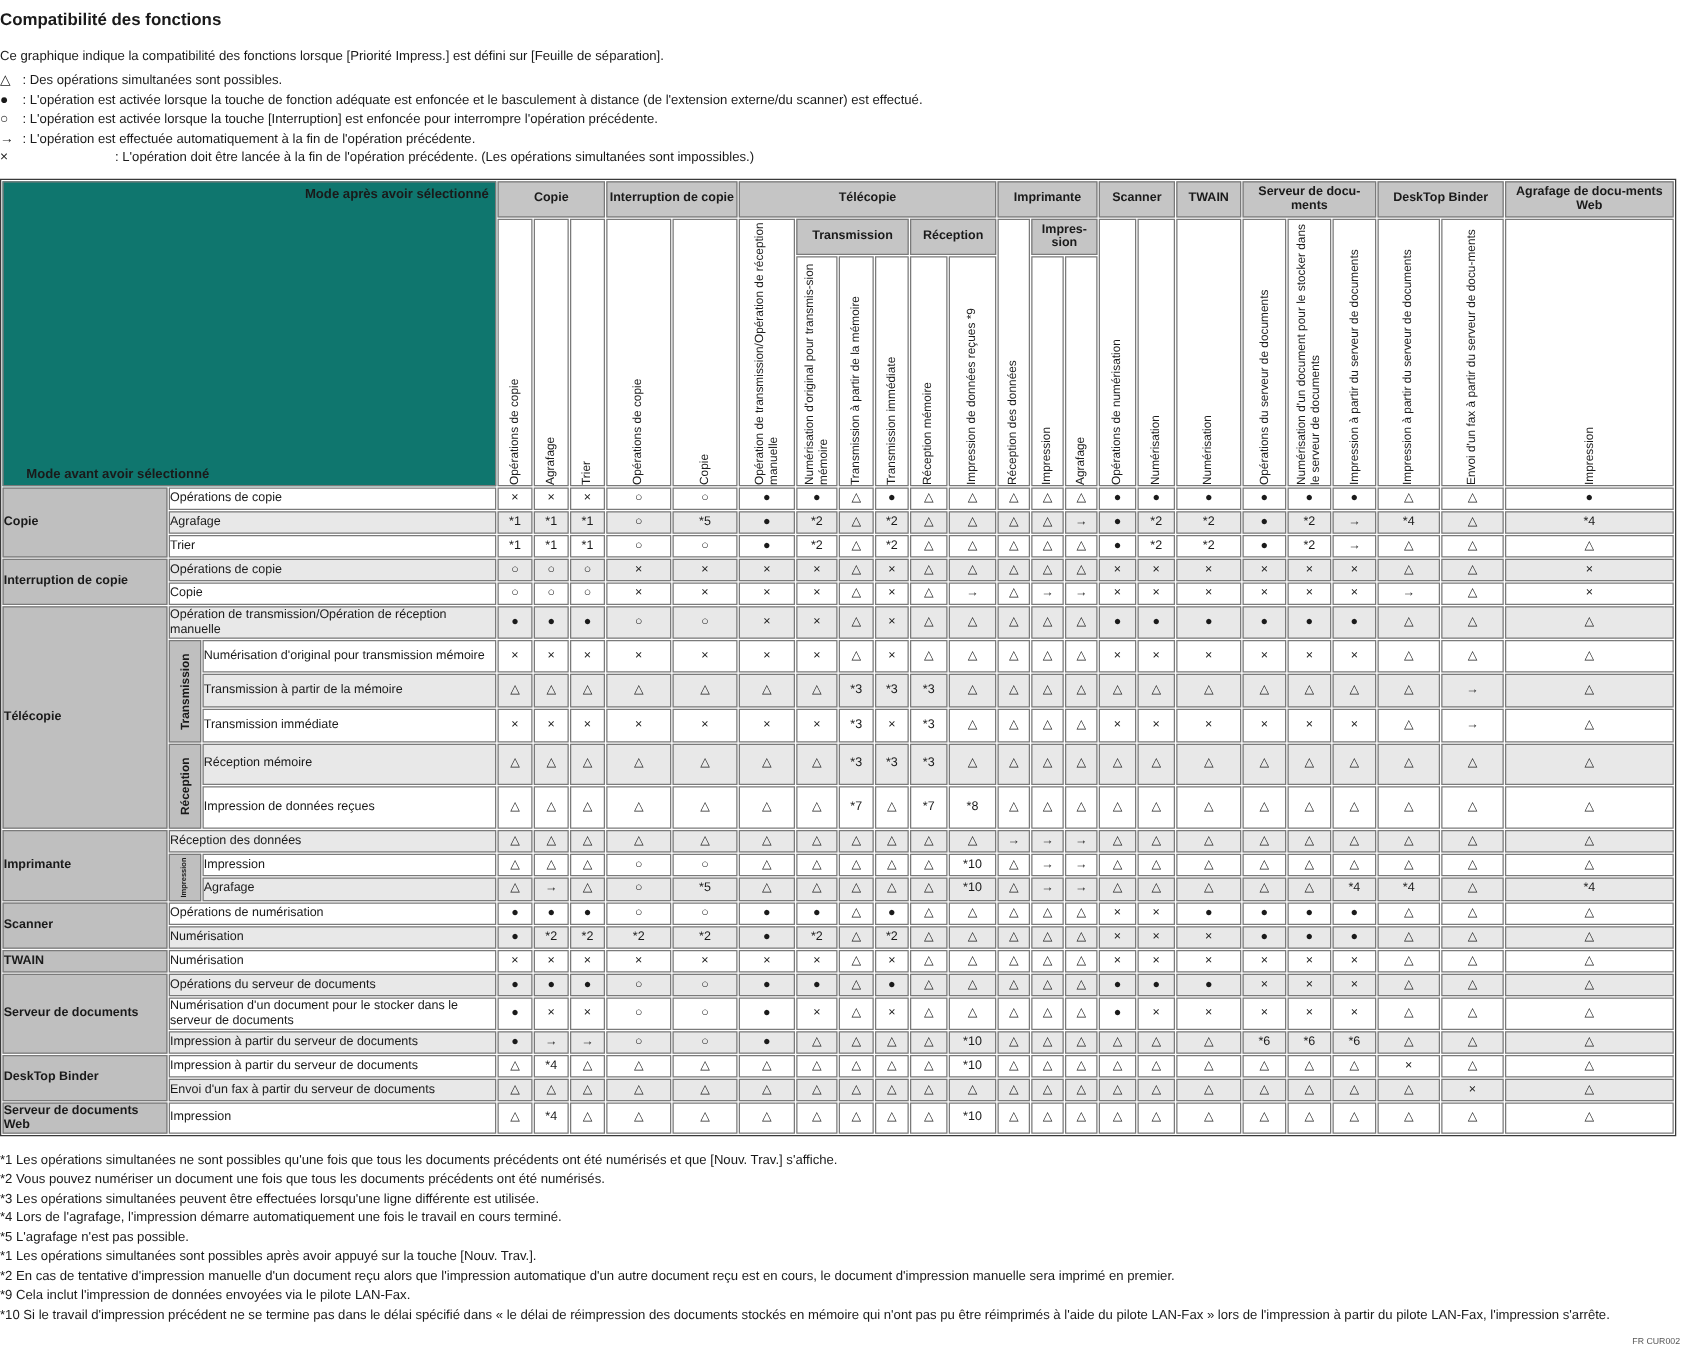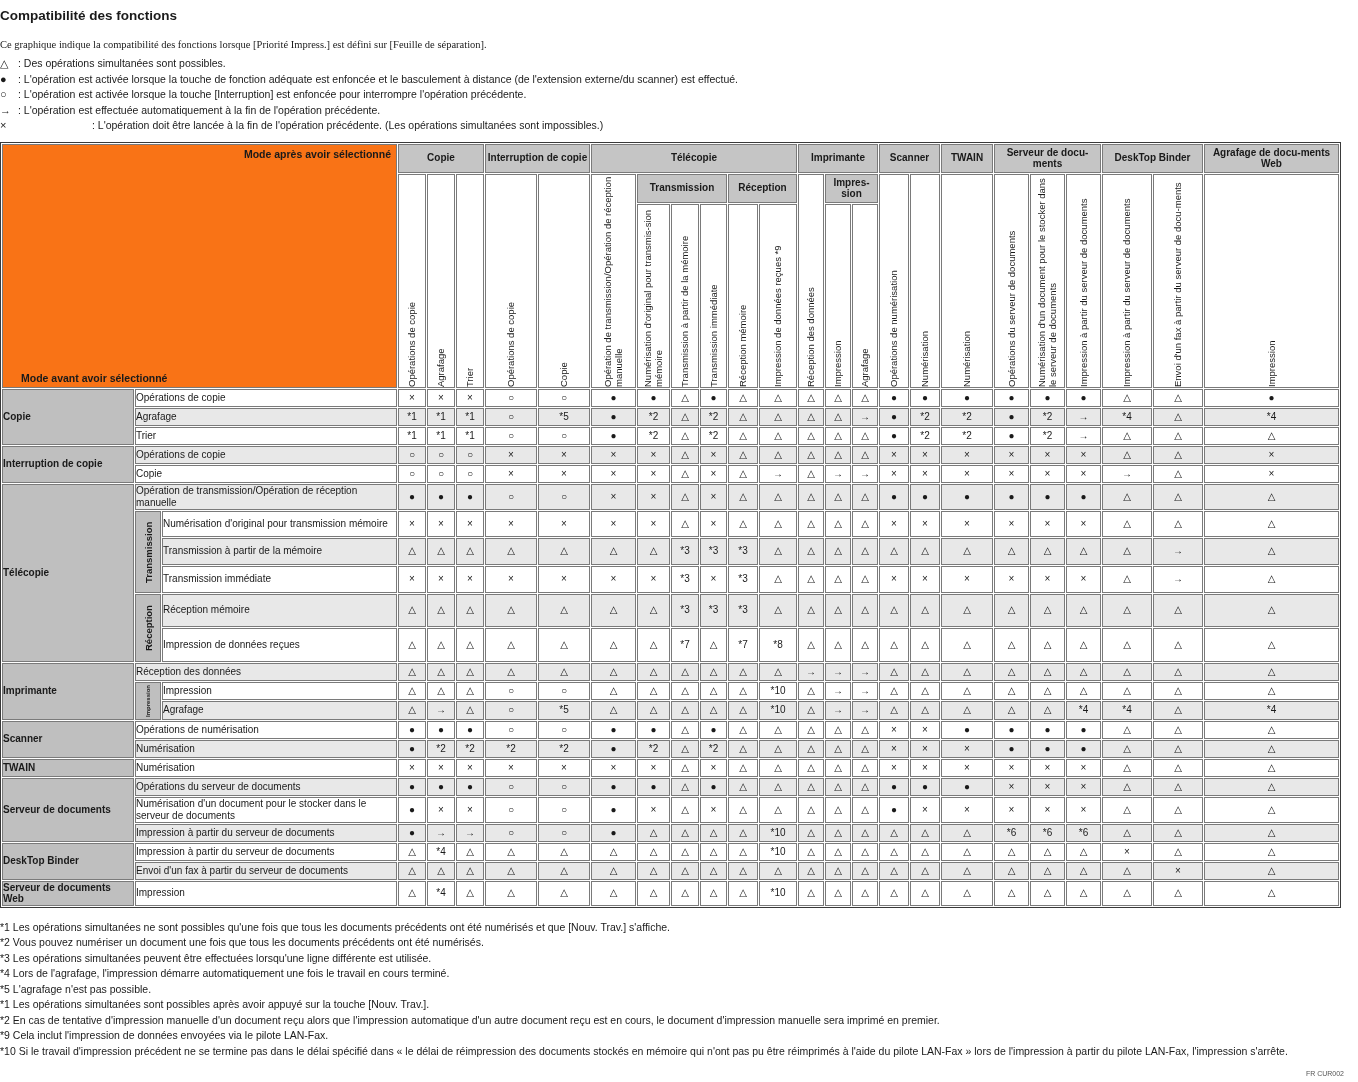--- a/index.html
+++ b/index.html
@@ -3,29 +3,29 @@
 <meta charset="utf-8">
 <style>
   :root{
     --header-bg:#c5c5c5; --group-bg:#bfbfbf; --stripe:#e8e8e8; --border:#7a7a7a; --outer:#3a3a3a;
   }
   html,body{margin:0;padding:0;}
   body{width:1358px;height:1082px;background:#fff;color:#1a1a1a;position:relative;overflow:hidden;
        font-family:"Liberation Sans","DejaVu Sans",sans-serif;}
   .wrap{padding:6px 0;}
   .title{font-size:13.5px;font-weight:bold;margin:2px 0 12px 0;}
-  .intro{font-size:10.5px;margin:16px 0 6px 0;font-family:Liberation Serif, serif;}
+  .intro{font-size:10.5px;margin:16px 0 6px 0;}
   .legend-row{display:flex;align-items:flex-start;font-size:10.5px;line-height:15.5px;}
   .legend-symbol{display:inline-block;width:18px;flex:0 0 auto;font-size:11px;}
   .legend-symbol.wide{width:92px;}
   table.compat{border-collapse:separate;border-spacing:1px;border:1px solid var(--outer);
                table-layout:fixed;margin-top:8px;background:#fff;}
   table.compat td{border:1px solid var(--border);padding:0;box-sizing:border-box;
                   font-size:10px;vertical-align:middle;overflow:hidden;}
-  td.corner{background:#f97316;position:relative;text-decoration:underline;}
+  td.corner{background:#0f766e;position:relative;text-decoration:underline;}
   .corner-top{position:absolute;top:3px;right:5px;font-weight:bold;font-size:10.5px;}
   .corner-bottom{position:absolute;bottom:3px;left:18px;font-weight:bold;font-size:10.5px;}
   tr.hdr-r1{height:29px;} tr.hdr-r2{height:29px;}
   td.hgroup,td.hsub{background:var(--header-bg);font-weight:bold;text-align:center;
                     font-size:10.5px;line-height:1.12;padding:1px 2px;}
   td.hcol{background:#fff;padding:3px 1px;}
   .vtext{writing-mode:vertical-rl;transform:rotate(180deg);font-size:9.5px;line-height:1.2;
          text-align:left;margin:0 auto;white-space:normal;}
   .v3{height:182px;} .v2{height:212px;}
   tr.drow{height:18px;}

